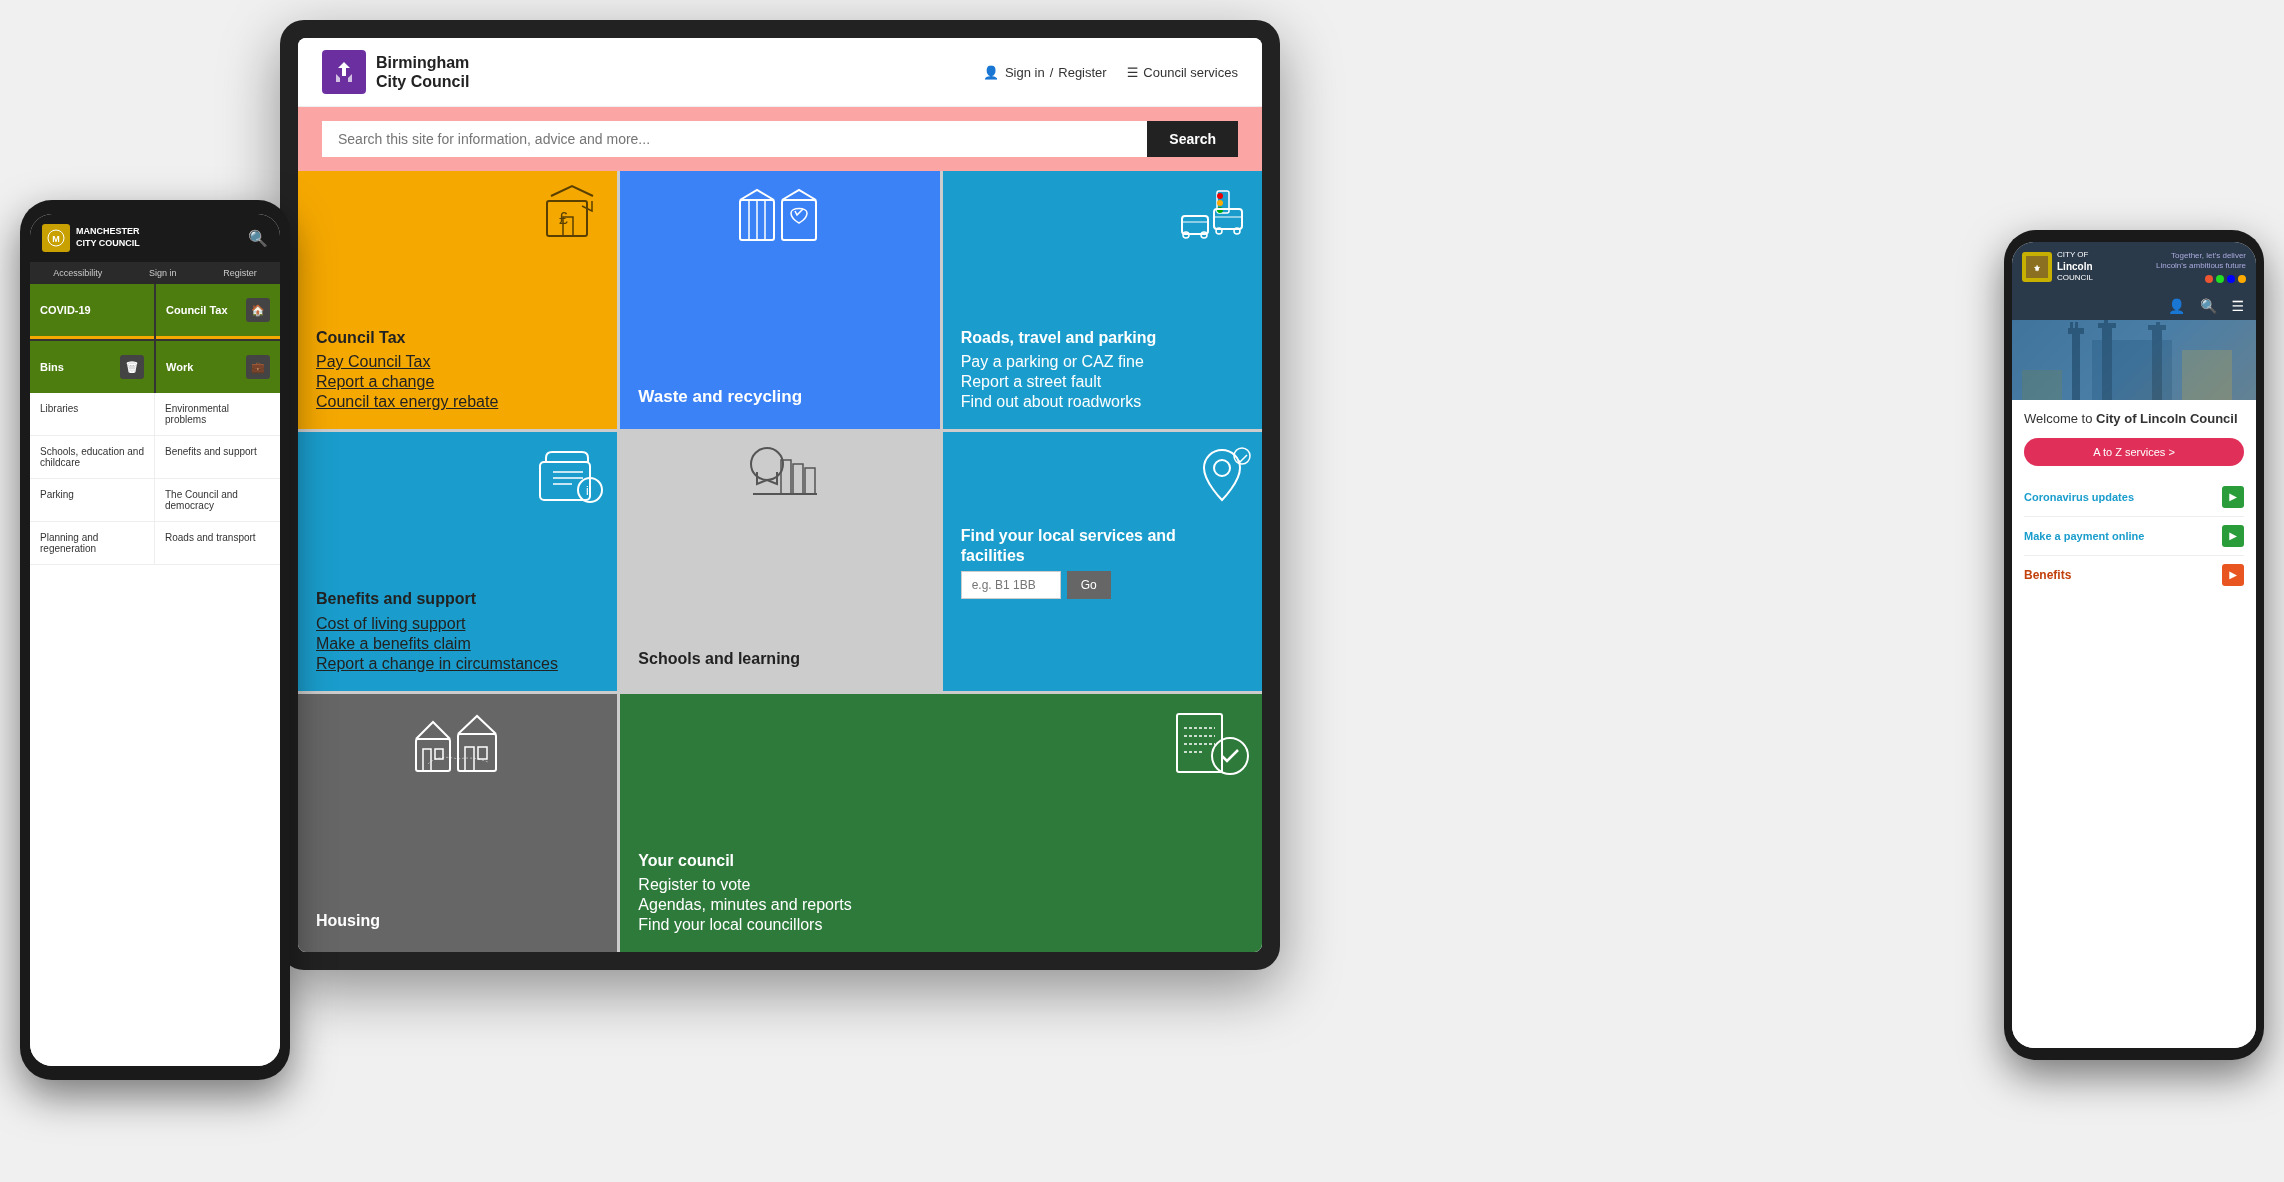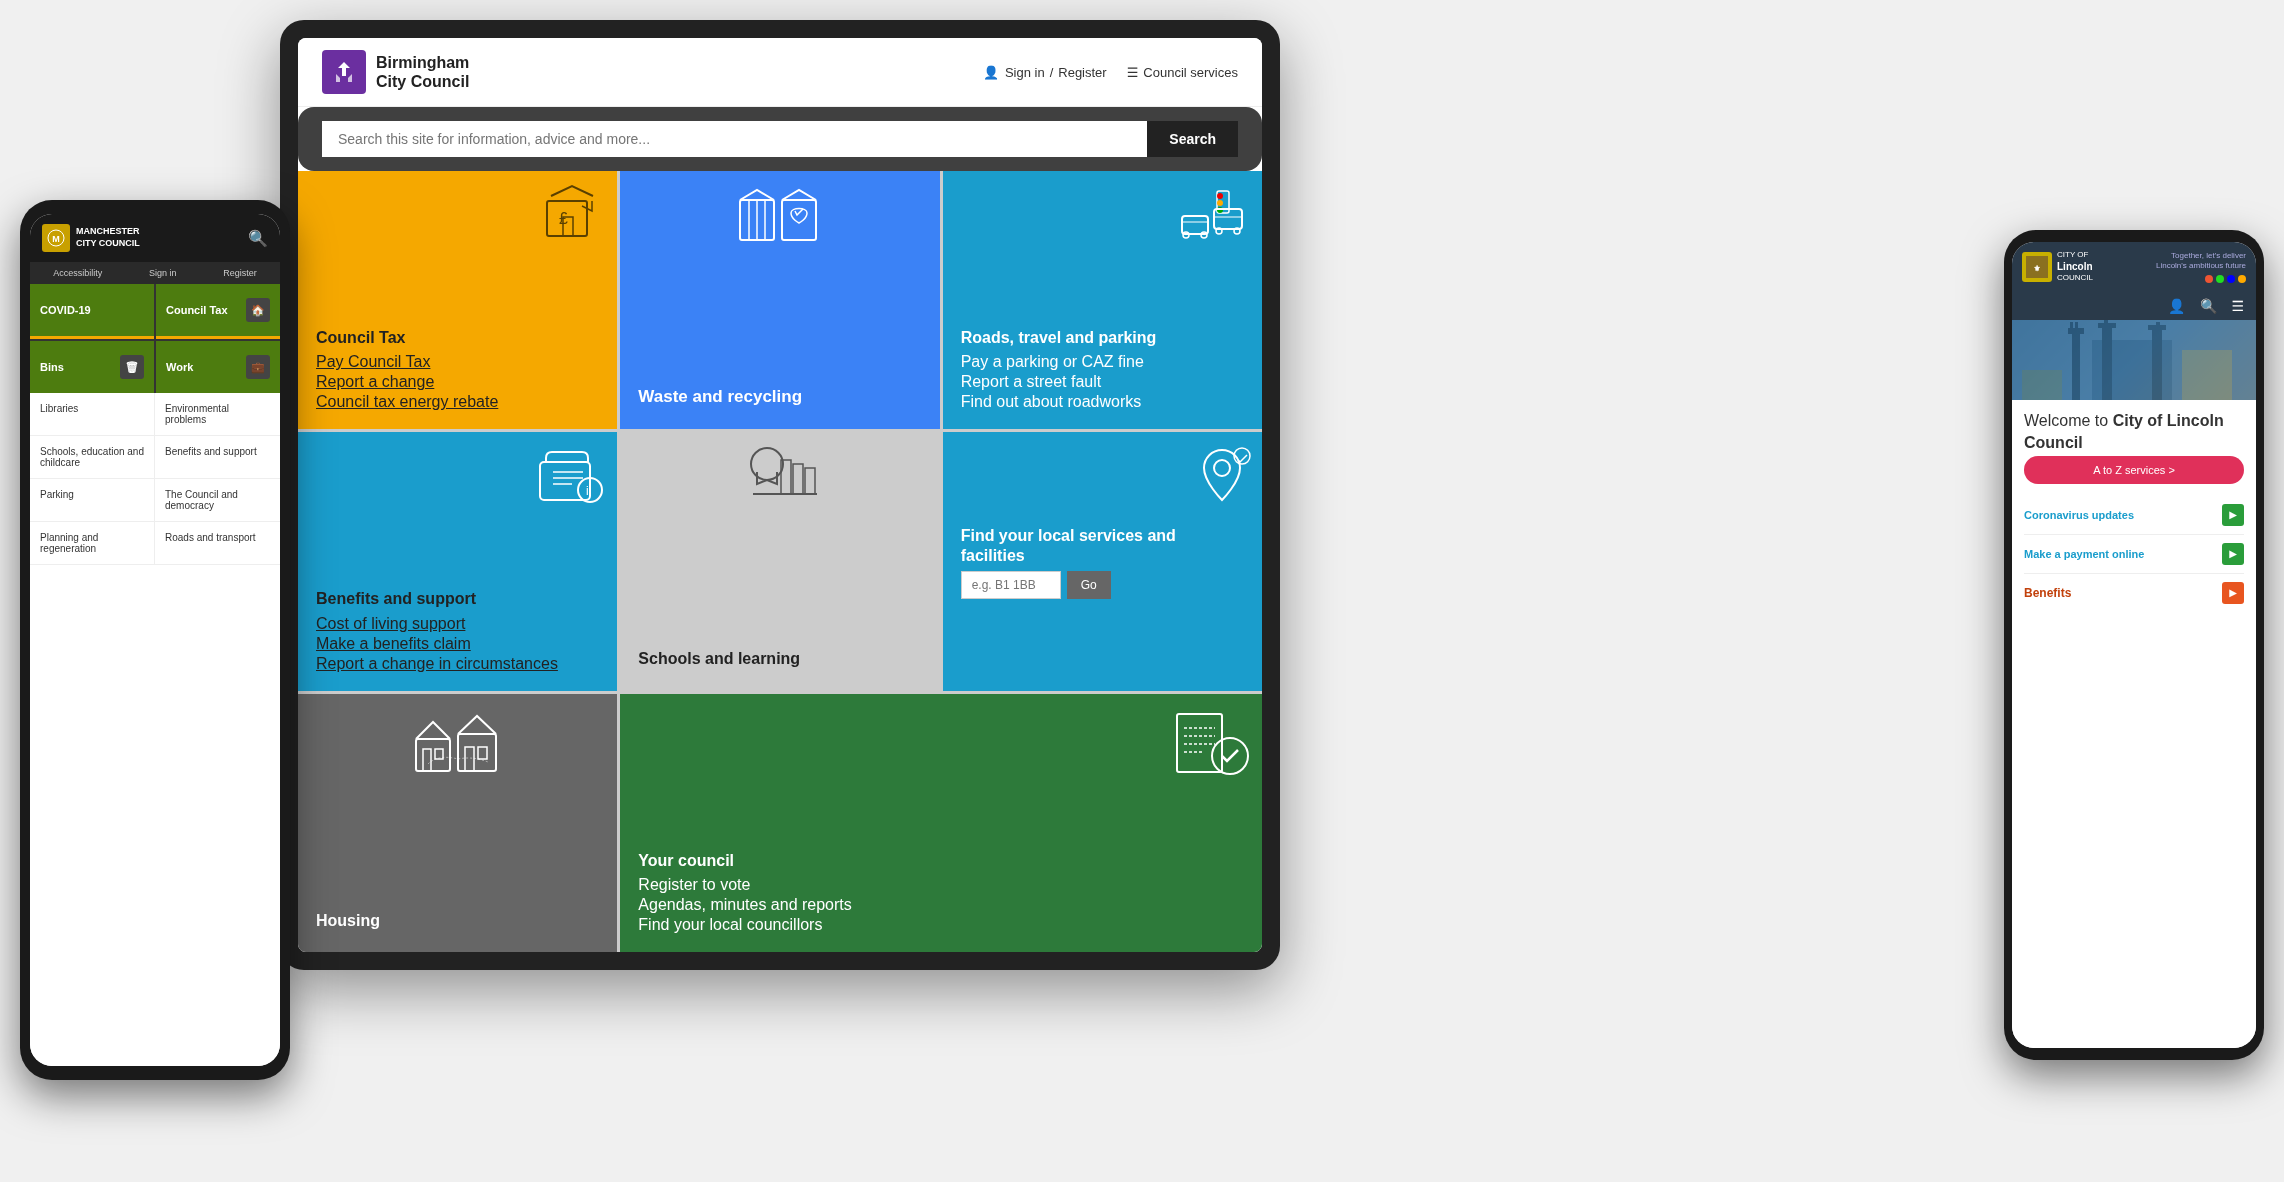--- a/index.html
+++ b/index.html
@@ -71,25 +71,24 @@
       align-items: center;
       gap: 20px;
       font-size: 13px;
       color: #333;
     }
     .bcc-nav-right .sign-in { display: flex; align-items: center; gap: 5px; }
     .bcc-nav-right .council-services { display: flex; align-items: center; gap: 5px; }
 
     
     .bcc-search-bar {
-      background: #404040;
+      background: #fca5a5;
       padding: 14px 24px;
       display: flex;
       gap: 0;
-      border-radius: 16px;
     }
     .bcc-search-input {
       flex: 1;
       padding: 10px 16px;
       font-size: 14px;
       border: none;
       outline: none;
       color: #666;
       border-radius: 0;
     }
@@ -361,23 +360,23 @@
       background: linear-gradient(90deg, #5b8cba 0%, #8ab4d4 40%, #c8a060 70%, #9a7040 100%);
       opacity: 0.8;
     }
     .lincoln-content {
       flex: 1;
       padding: 10px 12px;
       background: #fff;
       overflow: hidden;
     }
     .lincoln-welcome {
-      font-size: 16px;
+      font-size: 13px;
       color: #333;
-      margin-bottom: 1px;
+      margin-bottom: 10px;
       line-height: 1.4;
     }
     .lincoln-welcome strong { font-weight: bold; }
     .lincoln-btn-red {
       background: #e0305a;
       color: #fff;
       border: none;
       width: 100%;
       padding: 8px;
       font-size: 11px;

